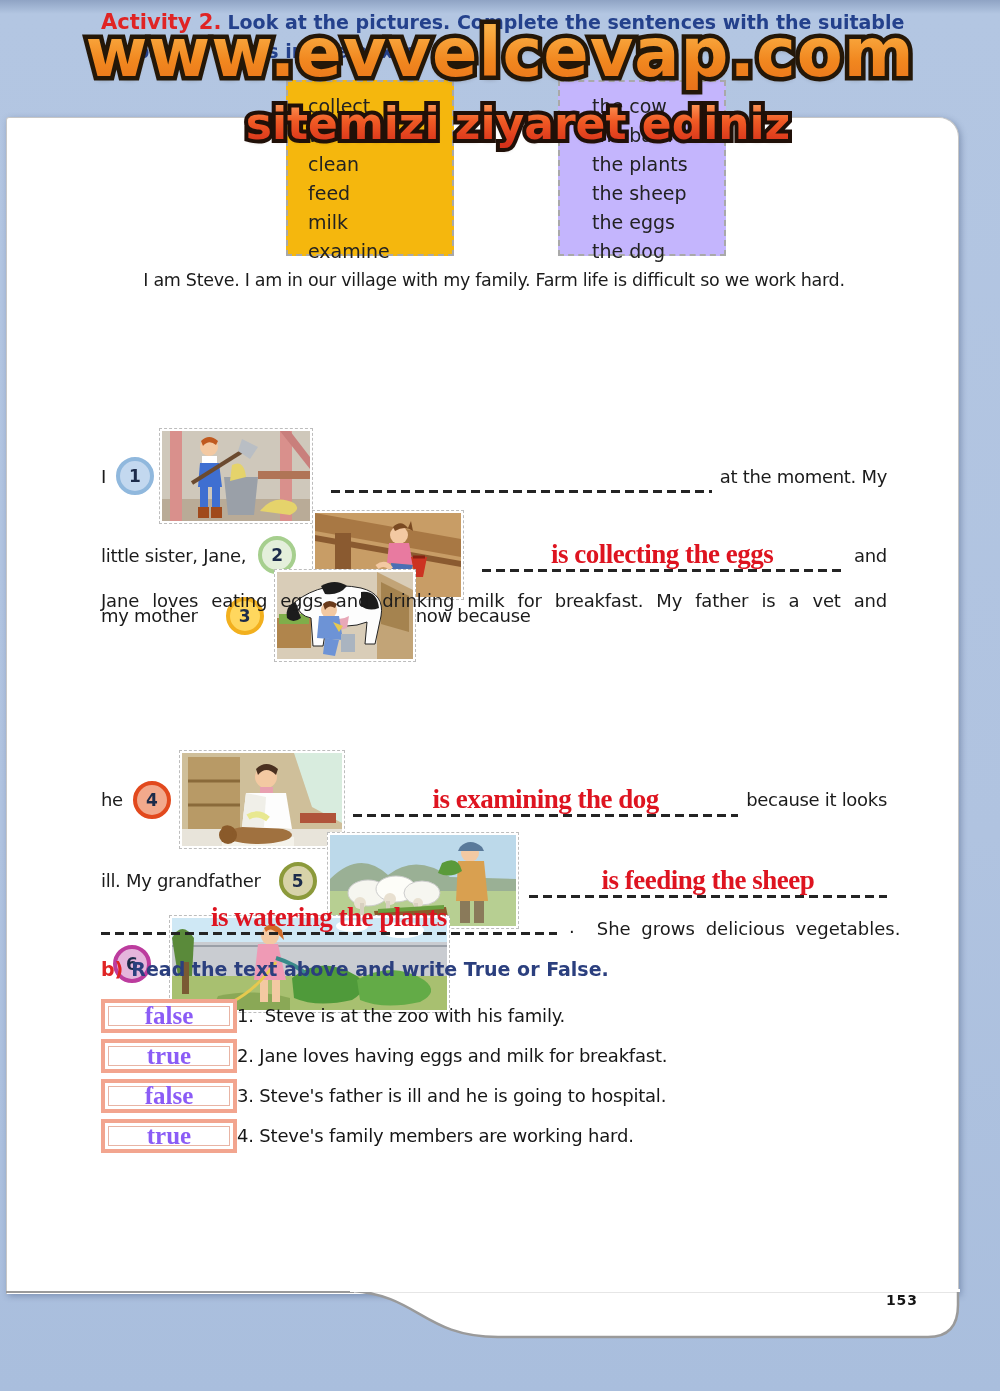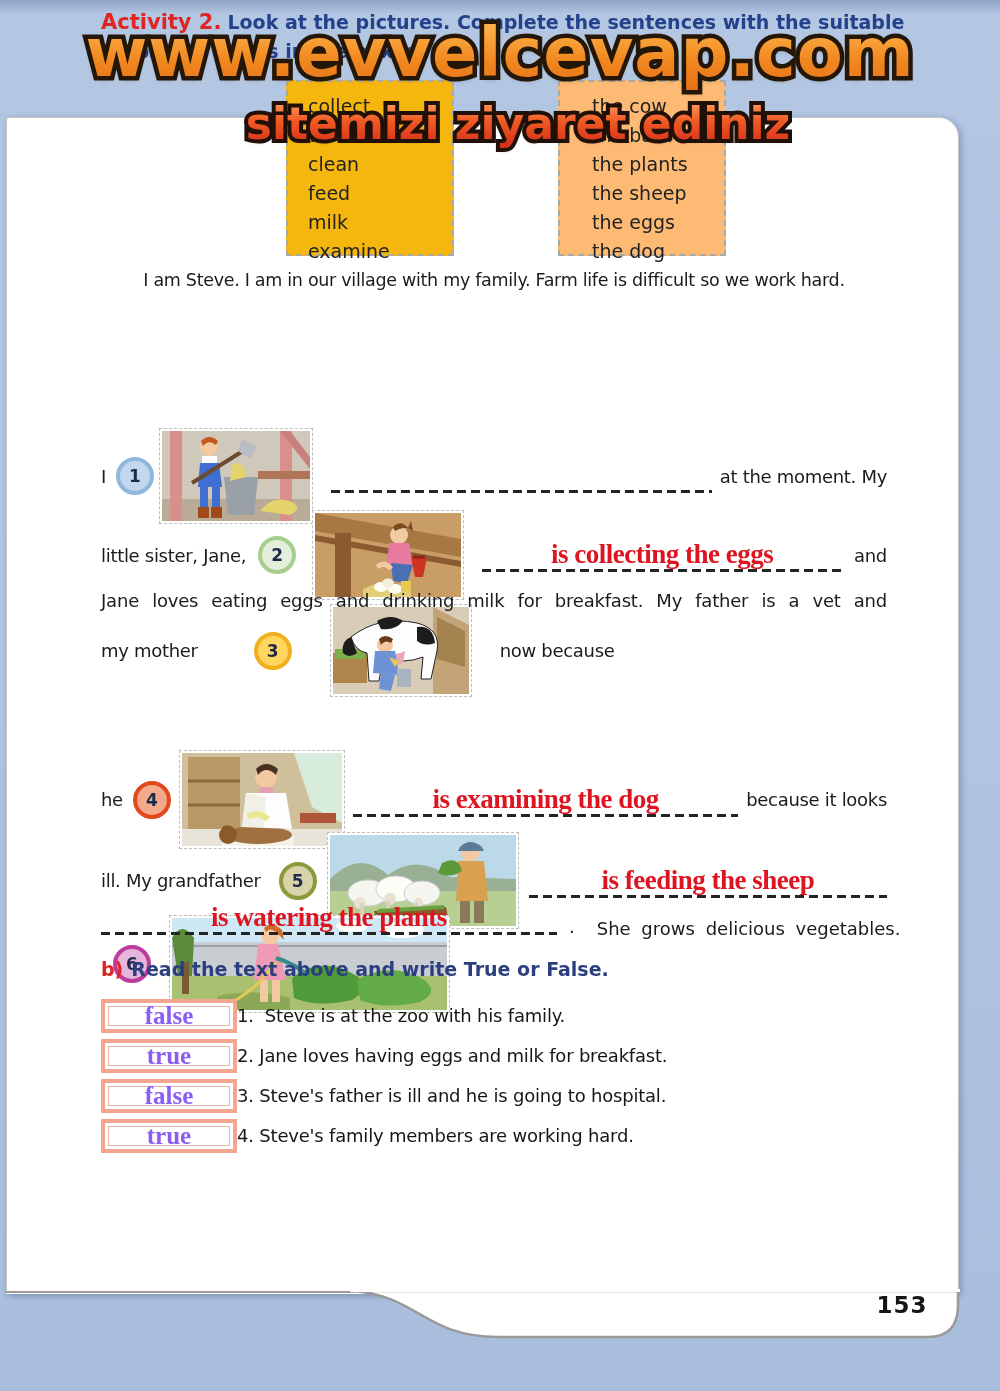--- a/index.html
+++ b/index.html
@@ -12,21 +12,21 @@
   .page{
     position:absolute;left:6px;top:117px;width:951px;height:1176px;
     background:#fff;border:1px solid #c6c6c6;border-bottom:none;
     border-radius:3px 20px 0 0;
     box-shadow:2px 2px 6px rgba(40,60,100,.35);
   }
   .bottom-line{position:absolute;left:6px;top:1291px;width:348px;border-top:2px solid #9a9a9a;}
   .page-tab{position:absolute;left:340px;top:1289px;width:624px;height:52px;}
   .page-num{
     position:absolute;left:872px;top:1292px;width:60px;text-align:center;
-    font-size:23px;font-weight:bold;color:#161616;letter-spacing:1px;
+    font-size:14px;font-weight:bold;color:#161616;letter-spacing:1px;
   }
   
   .bubble-wrap{position:absolute;text-align:center;white-space:nowrap;z-index:30;}
   .bubble-wrap .stroke,.bubble-wrap .fill{display:block;font-weight:bold;font-family:"DejaVu Sans",sans-serif;}
   .bubble-wrap .fill{position:absolute;left:0;top:0;width:100%;}
   .site-banner{left:0;top:14px;width:1000px;}
   .site-banner .stroke,.site-banner .fill{font-size:67px;letter-spacing:1px;}
   .site-banner .stroke{-webkit-text-stroke:9px #241708;color:#241708;text-shadow:0 3px 5px rgba(30,20,5,.4);}
   .site-banner .fill{background:linear-gradient(180deg,#fbb046 18%,#f1871f 60%,#e8731a 95%);-webkit-background-clip:text;background-clip:text;color:transparent;}
   .overlay-banner{left:228px;top:98px;width:580px;}
@@ -91,21 +91,21 @@
 </div>
 
 <div class="wbox wbox-verbs" style="background: rgb(245, 183, 13);">
     <div>collect</div>
     <div>water</div>
     <div>clean</div>
     <div>feed</div>
     <div>milk</div>
     <div>examine</div>
   </div>
-<div class="wbox wbox-nouns" style="background: #fdba74; padding-left: 32px;">
+<div class="wbox wbox-nouns" style="background: #c4b5fd; padding-left: 32px;">
     <div>the cow</div>
     <div>the barn</div>
     <div>the plants</div>
     <div>the sheep</div>
     <div>the eggs</div>
     <div>the dog</div>
   </div>
 
 <div class="intro">I am Steve. I am in our village with my family. Farm life is difficult so we work hard.</div>
 
@@ -164,21 +164,21 @@
       <path d="M62 54 Q70 48 76 56" stroke="#f3c9a2" stroke-width="5" fill="none"></path>
     </svg>
   </span>
   <span class="blank" style="margin-left:18px;margin-right:12px;">
     <span class="ans">is collecting the eggs</span>
     <span class="line"></span>
   </span>
   <span class="btxt">and</span>
 </div>
 
-<div class="row" style="top:607px;height:87px;gap:28px;">
+<div class="row" style="top:572px;height:87px;">
   <span class="btxt">my mother</span>
   <span class="badge" style="margin-left: 28px; background: rgb(255, 215, 94); border-color: rgb(242, 176, 30);">3</span>
   <span class="pic" style="margin-left:10px;">
     <svg width="136" height="87" viewBox="0 0 136 87">
       <rect width="136" height="87" fill="#d9cdb8"></rect>
       <polygon points="100,0 136,18 136,87 100,87" fill="#c2a477"></polygon>
       <polygon points="104,10 132,24 132,60 104,52" fill="#a5834f"></polygon>
       <rect x="0" y="46" width="34" height="30" fill="#b0854c"></rect>
       <rect x="2" y="42" width="30" height="10" fill="#7fae4a"></rect>
       <path d="M18 30 Q46 8 84 16 Q108 22 104 44 L98 72 L88 72 L90 50 Q70 58 50 50 L46 74 L36 74 L34 46 Q22 44 18 30 Z" fill="#fdfdfd" stroke="#222" stroke-width="1"></path>

